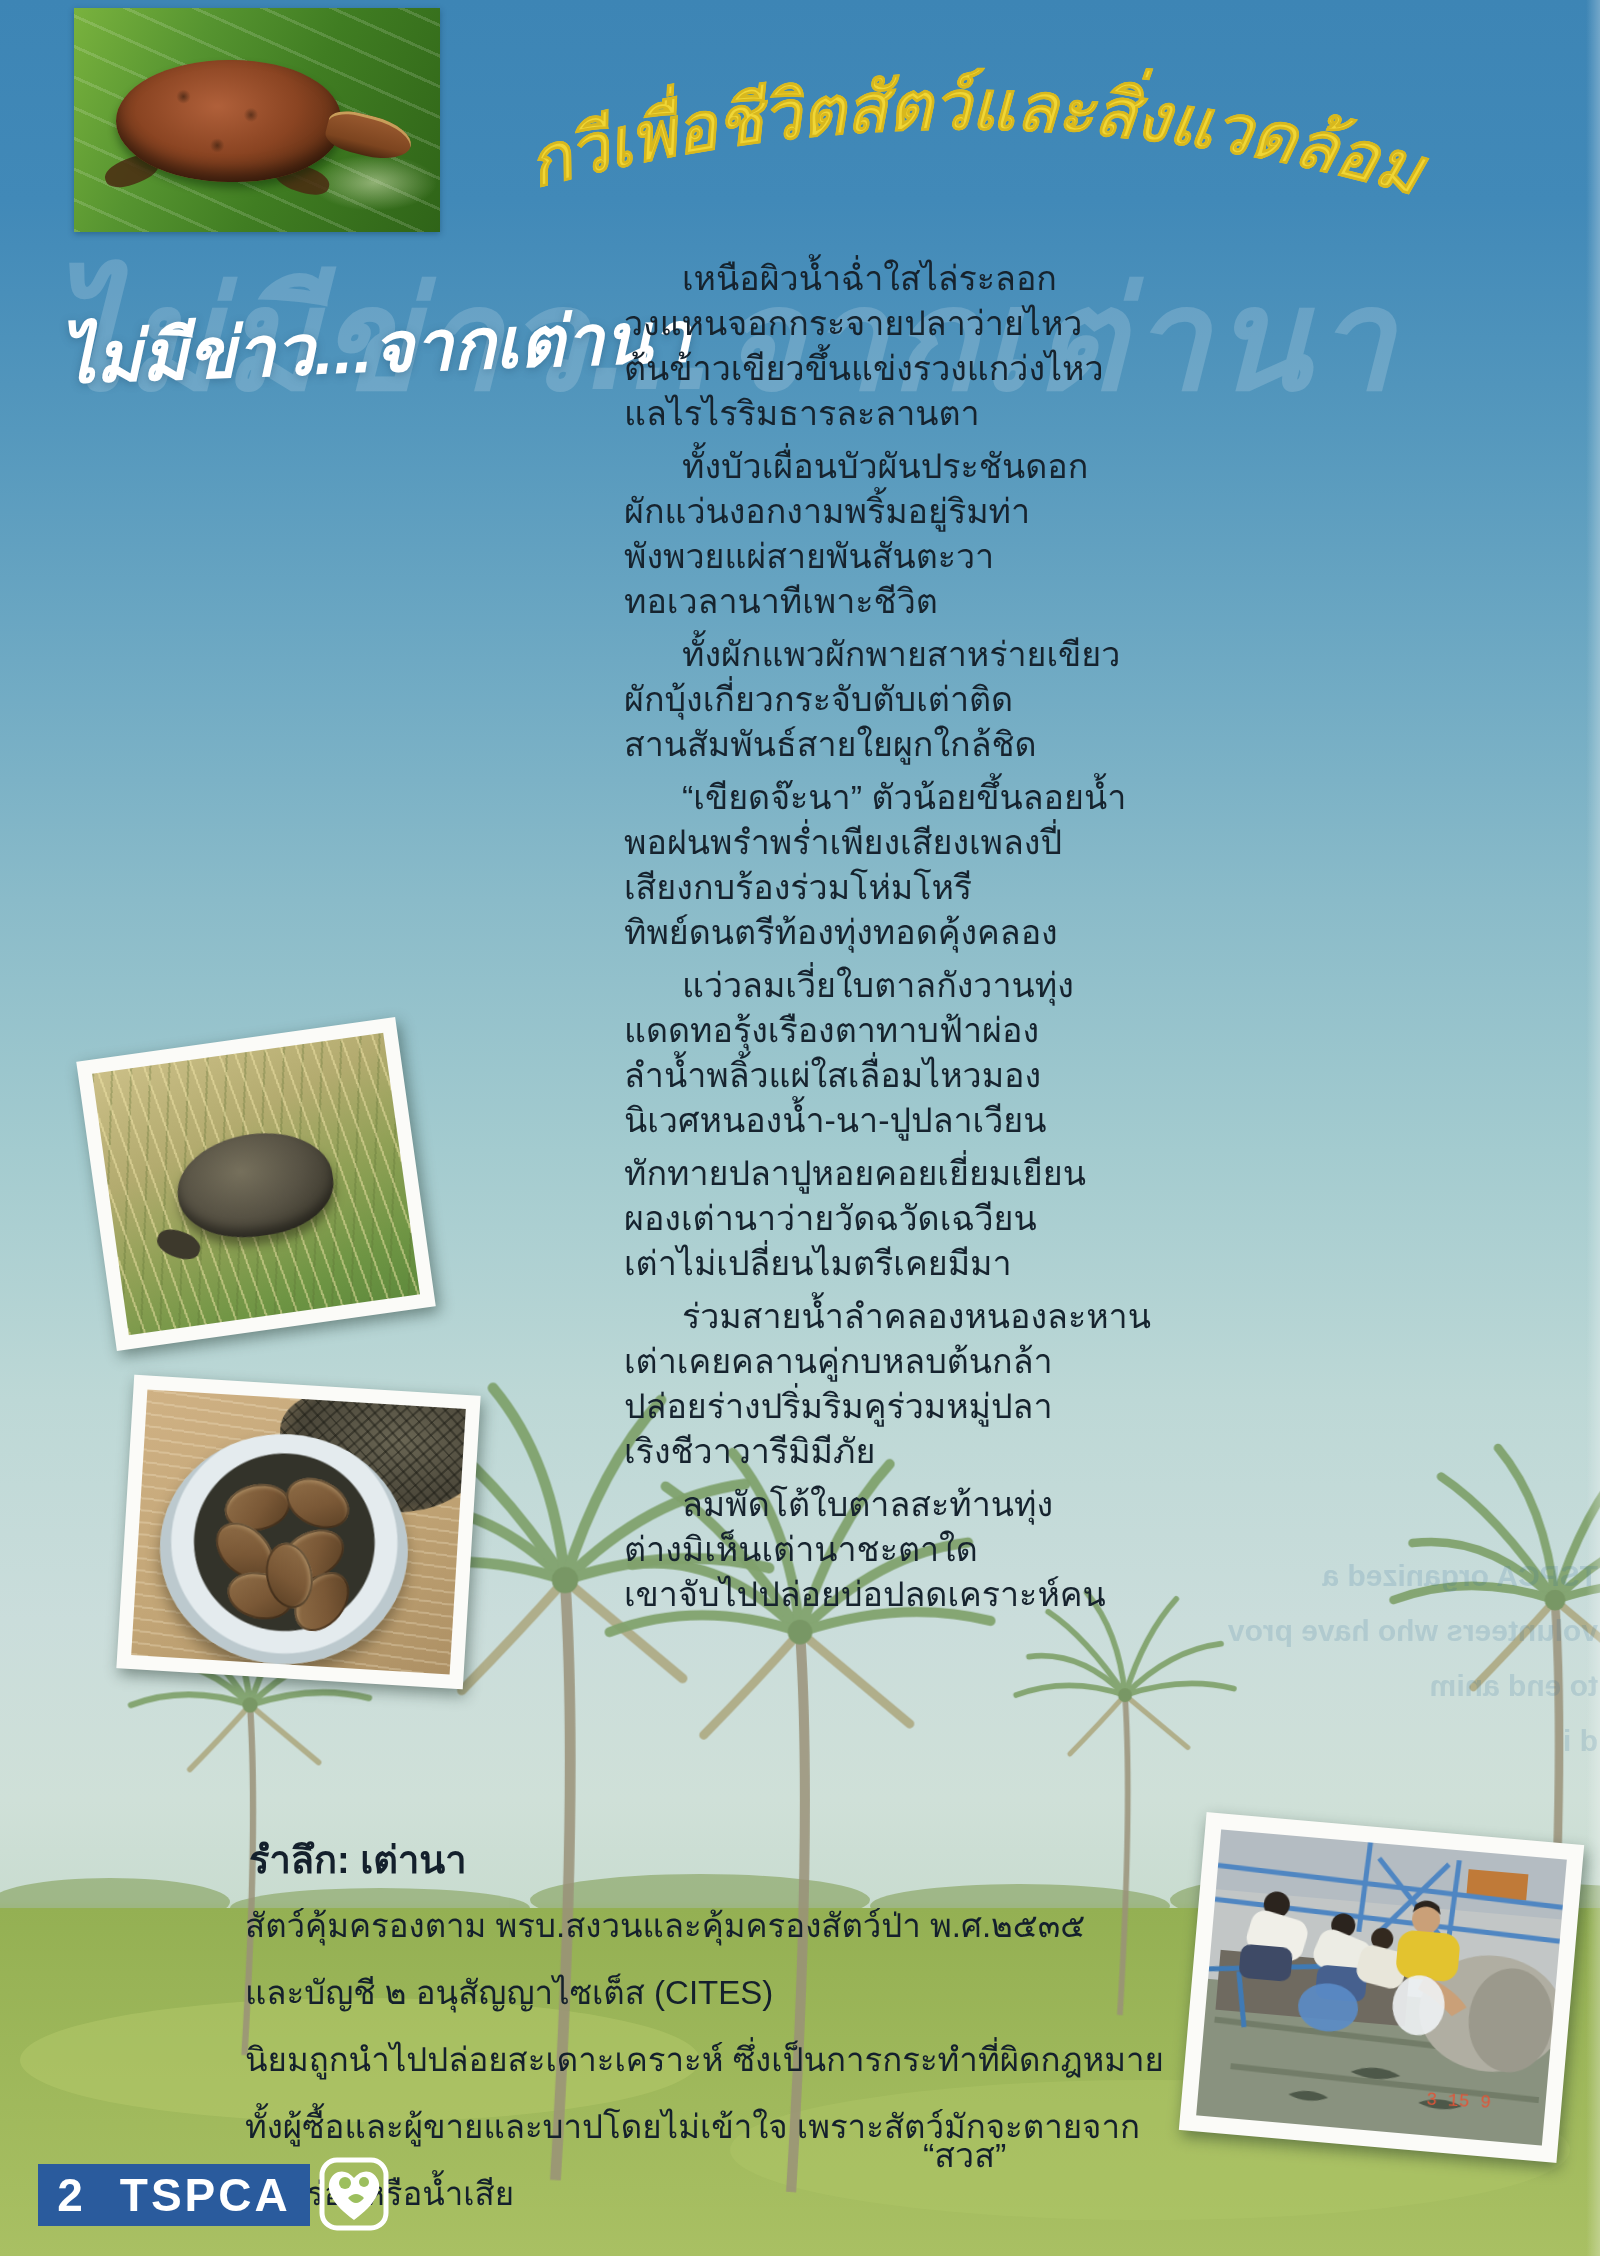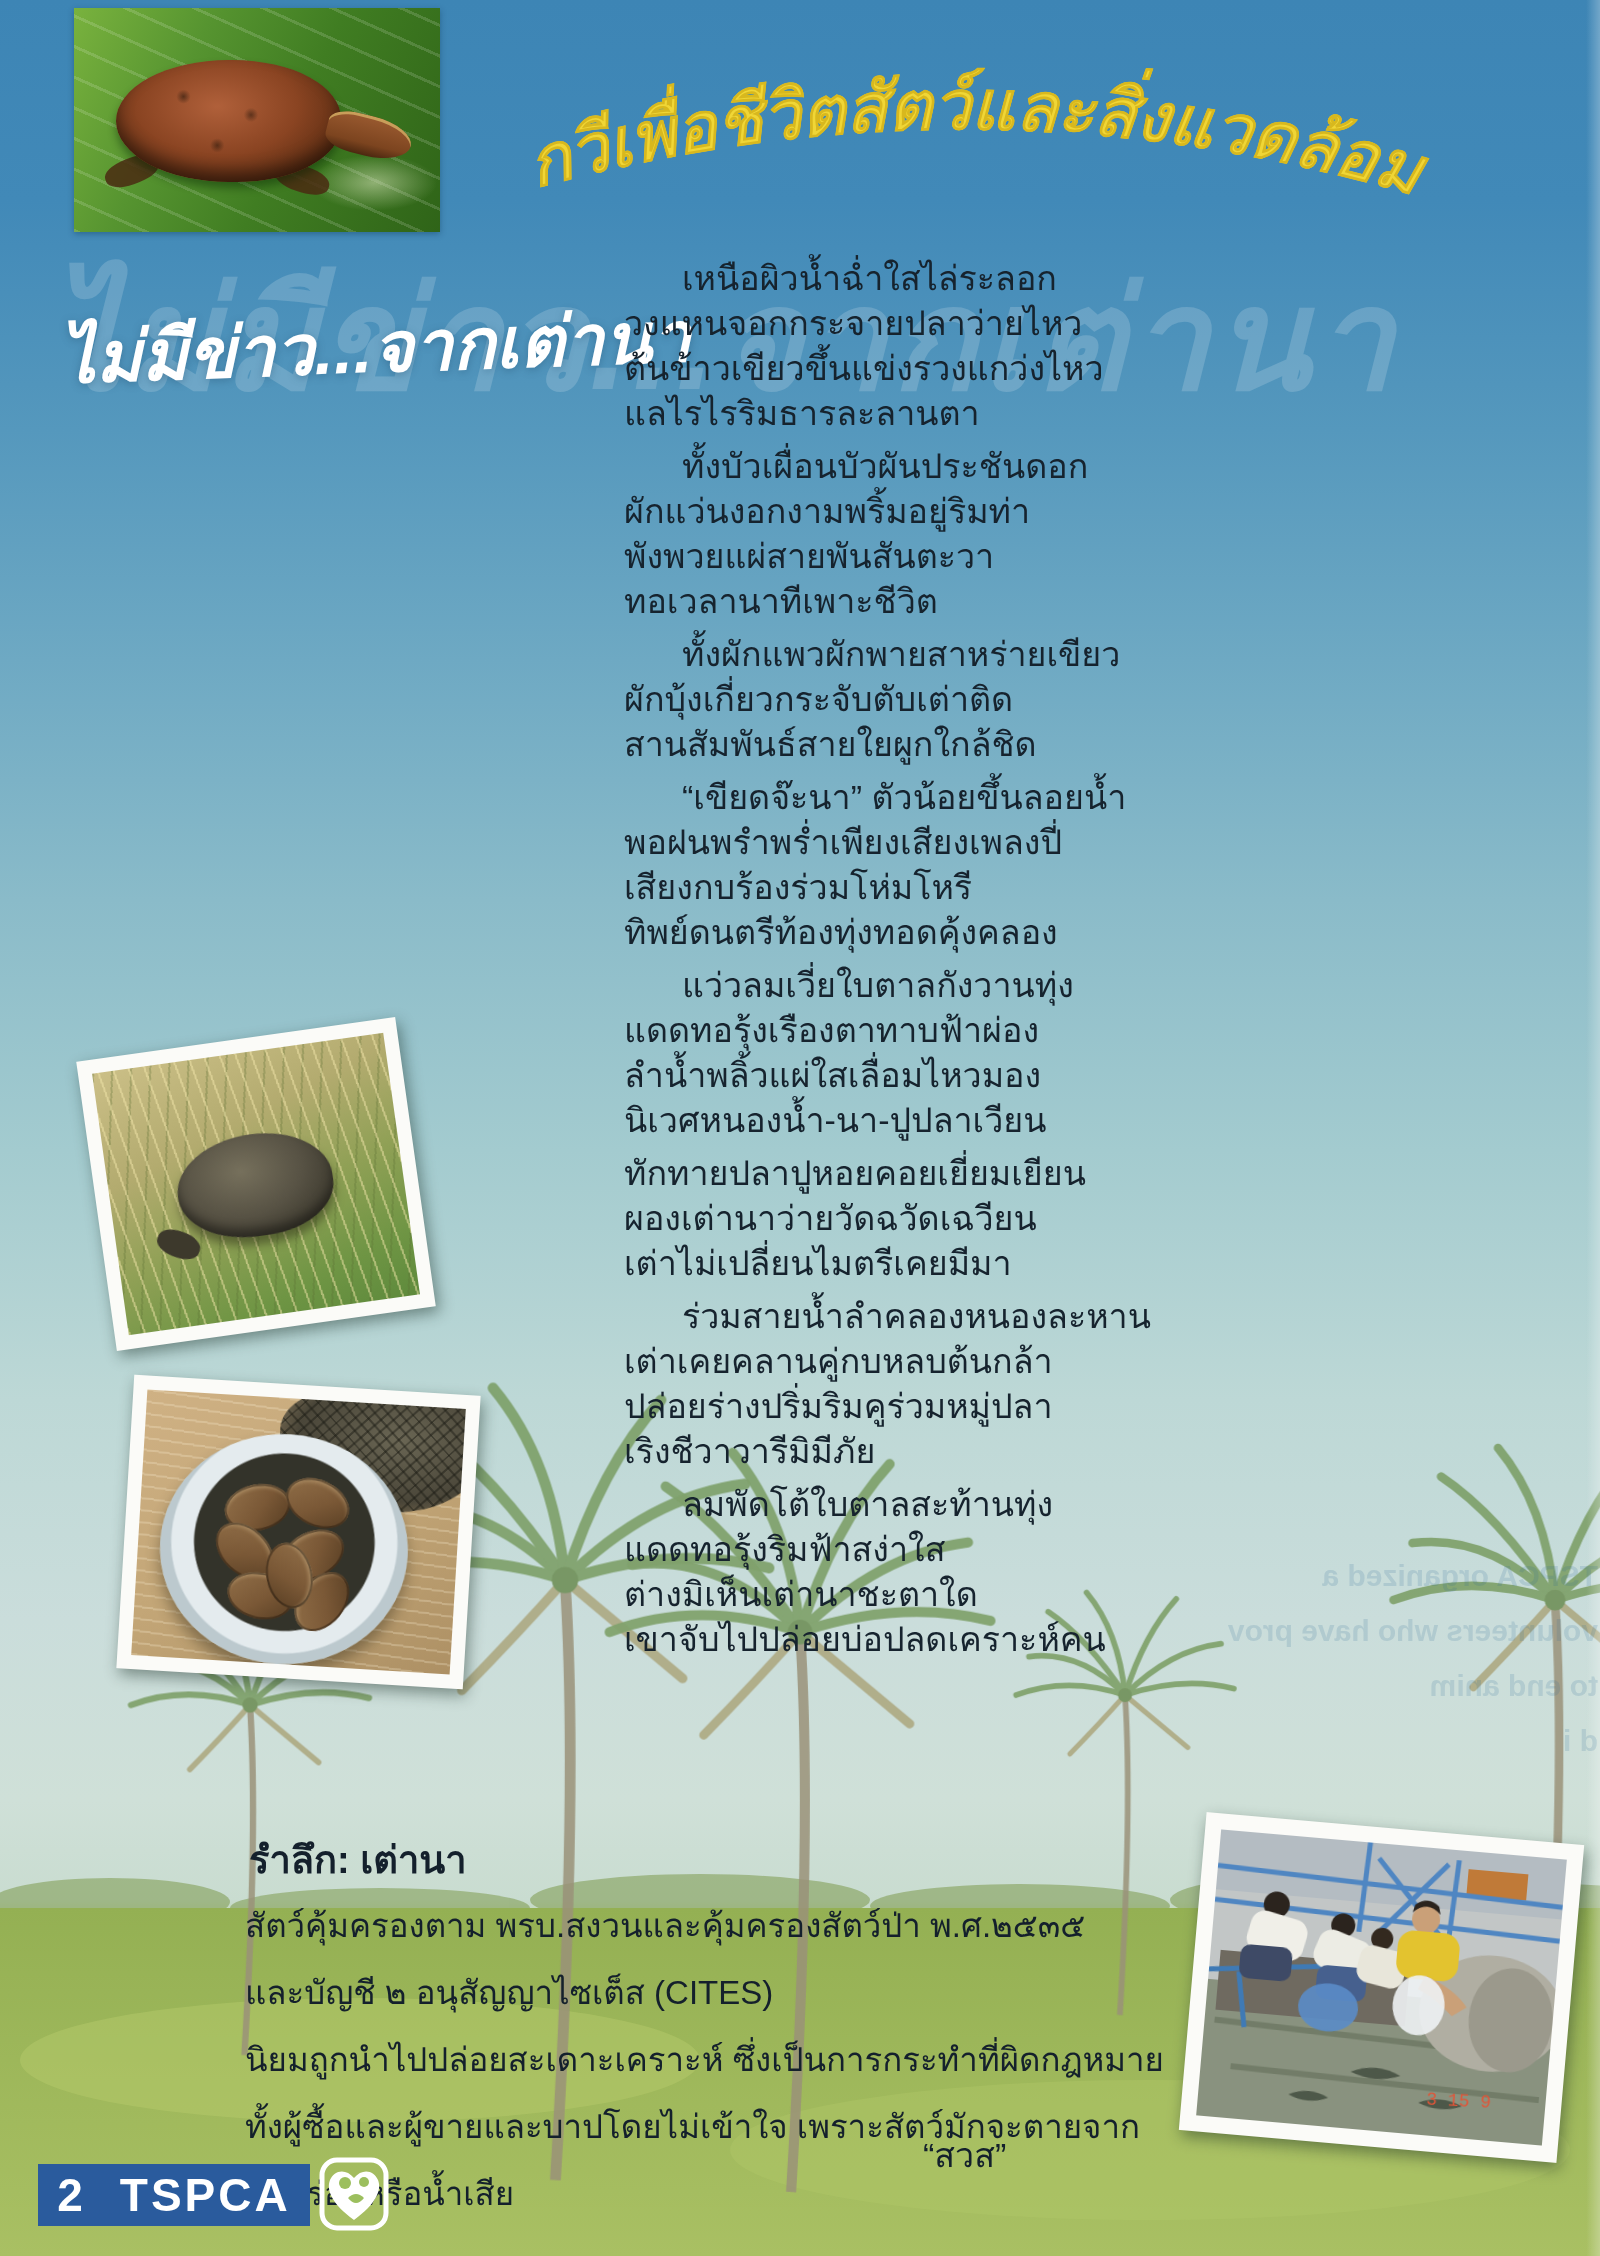--- a/index.html
+++ b/index.html
@@ -211,21 +211,20 @@
       <p>เต่าไม่เปลี่ยนไมตรีเคยมีมา</p>
     </div>
     <div class="stanza">
       <p class="lead">ร่วมสายน้ำลำคลองหนองละหาน</p>
       <p>เต่าเคยคลานคู่กบหลบต้นกล้า</p>
       <p>ปล่อยร่างปริ่มริมคูร่วมหมู่ปลา</p>
       <p>เริงชีวาวารีมิมีภัย</p>
     </div>
     <div class="stanza">
       <p class="lead">ลมพัดโต้ใบตาลสะท้านทุ่ง</p>
-      <p>แดดทอรุ้งริมฟ้าสง่าใส</p>
       <p>ต่างมิเห็นเต่านาชะตาใด</p>
       <p>เขาจับไปปล่อยบ่อปลดเคราะห์คน</p>
     </div>
   </div>
 
   <div class="bleed">
     <div>TSPCA organized a</div>
     <div>volunteers who have prov</div>
     <div>to end anim</div>
     <div>d i</div>

